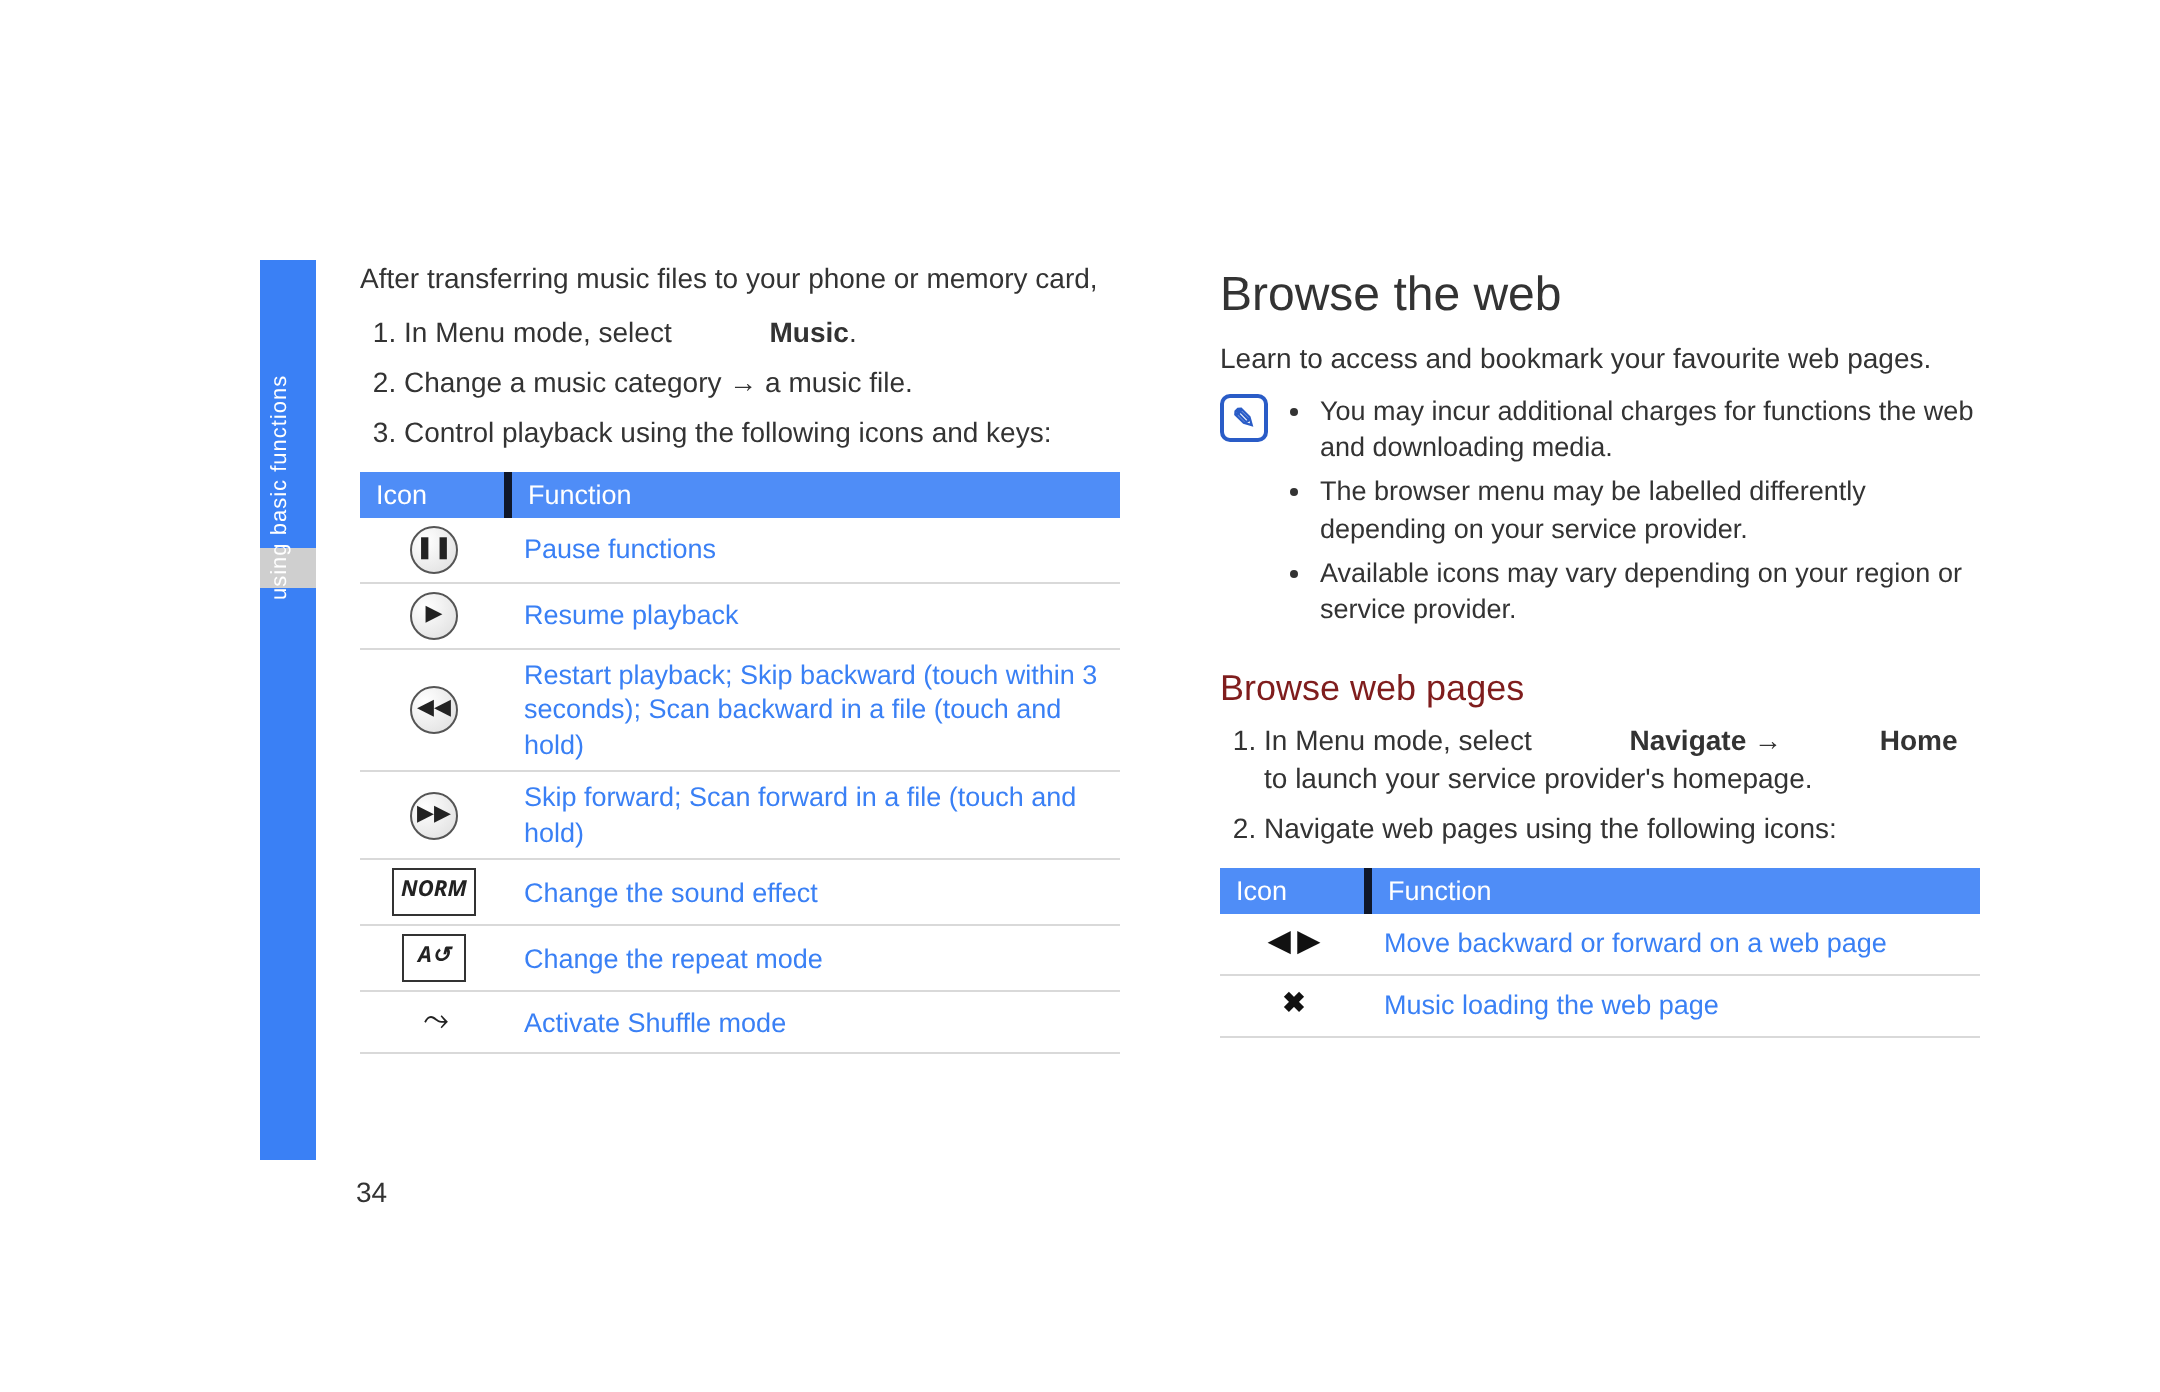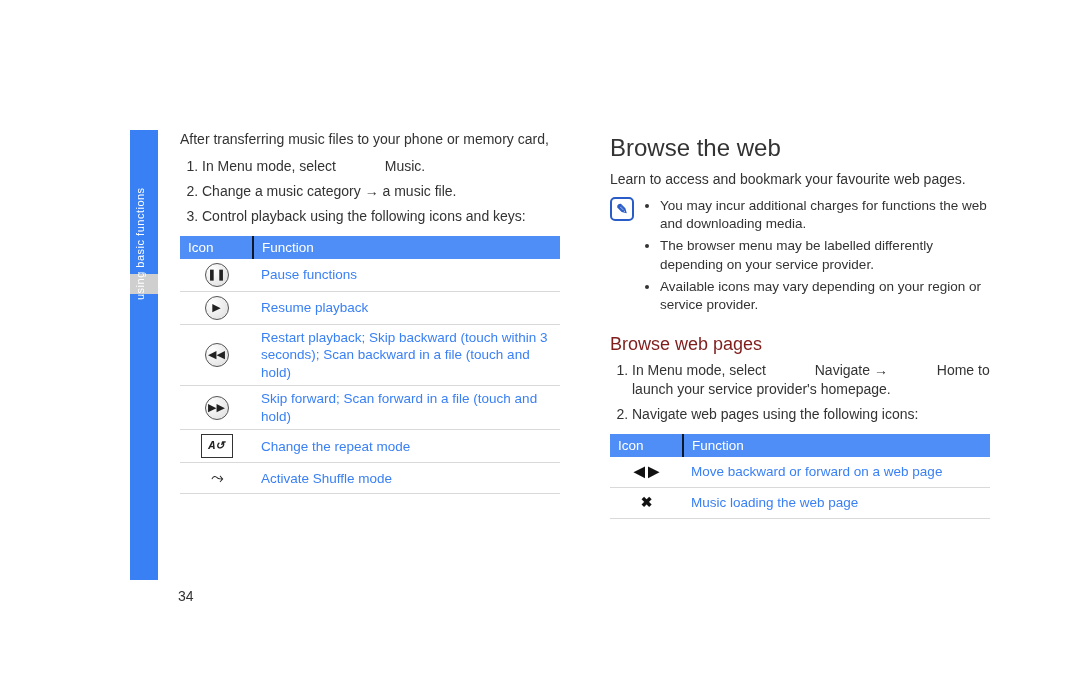--- a/index.html
+++ b/index.html
@@ -59,21 +59,21 @@
     margin-bottom: 8px;
   }
   ol {
     margin: 6px 0 10px 0;
     padding-left: 22px;
   }
   ol li {
     margin-bottom: 6px;
     line-height: 1.35;
   }
-  .bold { font-weight: normal; padding-left: 45px; }
+  .bold { font-weight: bold; padding-left: 45px; }
   h1 {
     font-size: 24px;
     font-weight: normal;
     color: #333;
     margin: 4px 0 8px 0;
   }
   h2 {
     font-size: 18px;
     font-weight: normal;
     color: #7f1d1d;
@@ -109,21 +109,21 @@
     border-collapse: collapse;
     margin-top: 4px;
     font-size: 13.5px;
   }
   table.icon-table th {
     background: #4f8df7;
     color: #ffffff;
     font-weight: normal;
     text-align: left;
     padding: 4px 8px;
-    border-left: 2px solid #0f172a;
+    border-left: 4px solid #0f172a;
   }
   table.icon-table th:first-child { border-left: none; width: 56px;}
   table.icon-table td {
     padding: 4px 8px;
     color: #3a80f5;
     vertical-align: middle;
     border-bottom: 1px solid #d9d9d9;
     line-height: 1.3;
   }
   table.icon-table td.icon-cell {
@@ -210,20 +210,24 @@
         </tr>
         <tr>
           <td class="icon-cell"><span class="ico round">◀◀</span></td>
           <td>Restart playback; Skip backward (touch within 3 seconds); Scan backward in a file (touch and hold)</td>
         </tr>
         <tr>
           <td class="icon-cell"><span class="ico round">▶▶</span></td>
           <td>Skip forward; Scan forward in a file (touch and hold)</td>
         </tr>
         <tr>
+          <td class="icon-cell"><span class="ico box">NORM</span></td>
+          <td>Change the sound effect</td>
+        </tr>
+        <tr>
           <td class="icon-cell"><span class="ico box">A↺</span></td>
           <td>Change the repeat mode</td>
         </tr>
         <tr>
           <td class="icon-cell"><span class="shuffle-glyph">⤳</span></td>
           <td>Activate Shuffle mode</td>
         </tr>
       </tbody>
         </table>
     </div>

